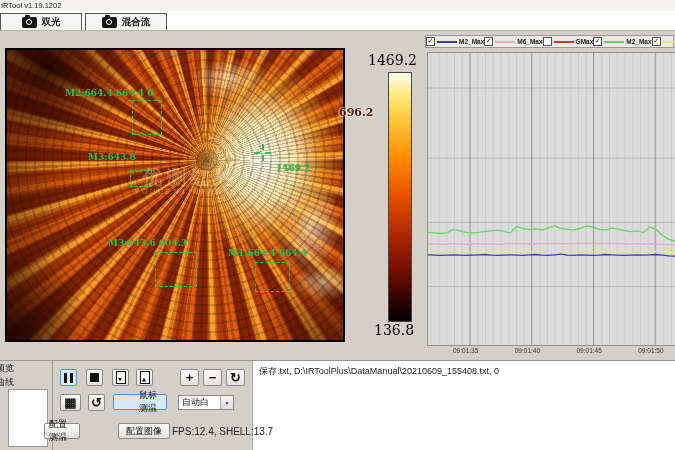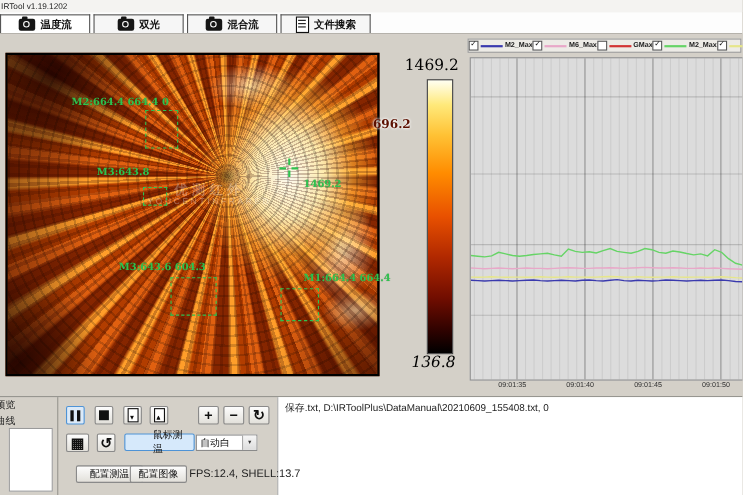--- a/index.html
+++ b/index.html
@@ -35,35 +35,35 @@
       radial-gradient(circle at 99% 99%, rgba(45,5,0,.6), rgba(45,5,0,0) 20%),
       linear-gradient(to right, rgba(40,5,0,.45), rgba(40,5,0,0) 22%),
       repeating-conic-gradient(from 8deg at 59.5% 38%, #b23d00 0deg 3deg, #ff9e2a 4deg 6deg, #862600 7deg 11deg, #e06010 12deg 15deg),
       #8a2e00;}
   .thermal::before{content:'';position:absolute;inset:0;
       background:repeating-radial-gradient(circle at 59.5% 38%, rgba(0,0,0,.17) 0 2px, rgba(0,0,0,0) 2px 9px);}
   .thermal::after{content:'';position:absolute;inset:0;
       background:repeating-conic-gradient(from 2deg at 59.5% 38%, rgba(60,10,0,.25) 0deg 1deg, rgba(0,0,0,0) 1deg 2.6deg);}
   .thermal-overlay{position:absolute;left:5px;top:48px;width:340px;height:294px;pointer-events:none;}
   .wm{position:absolute;left:38%;top:40%;text-align:center;color:rgba(255,255,255,.28);line-height:1.1;}
-  .wm .cjk{font-size:12px;font-weight:bold;letter-spacing:4px;}
+  .wm .cjk{font-size:20px;font-weight:bold;letter-spacing:4px;}
   .wm .latin{font-size:7.5px;letter-spacing:2.5px;color:rgba(255,255,255,.34);}
   .ann{position:absolute;color:#2fc24f;font-family:"DejaVu Serif",serif;font-size:9px;font-weight:bold;white-space:nowrap;text-shadow:0 0 1px rgba(0,60,0,.4);}
   .ann-rect{position:absolute;border:1px dashed #2fc24f;}
   .crosshair{position:absolute;width:17px;height:17px;}
   .crosshair::before{content:'';position:absolute;left:0;right:0;top:8px;border-top:2px dashed #2fc24f;}
   .crosshair::after{content:'';position:absolute;top:0;bottom:0;left:8px;border-left:2px dashed #2fc24f;}
   .edge-max{color:#5c1000;text-shadow:0 0 2px #fff,0 0 3px #fff;font-size:11px;}
 
   
   .cbar{position:absolute;left:388px;top:72px;width:22px;height:248px;border:1px solid #444;
         background:linear-gradient(to bottom,#fffff2 0%,#ffe97a 9%,#ffc235 20%,#ff8c00 34%,#e85000 50%,#b02800 65%,#700d00 80%,#2d0200 92%,#000 100%);}
   .cbar-max,.cbar-min{position:absolute;font-family:"DejaVu Serif",serif;font-size:14px;color:#000;}
   .cbar-max{left:368px;top:52px;}
-  .cbar-min{left:374px;top:322px;font-style:italic;}
+  .cbar-min{left:374px;top:322px;}
 
   
   .chartpanel{position:absolute;left:425px;top:35px;width:250px;height:323px;}
   .legend{position:absolute;left:0;top:0;width:249px;height:13px;border:1px solid #999;background:#edebe6;
           display:flex;align-items:center;justify-content:space-around;box-sizing:border-box;}
   .lg-item{display:flex;align-items:center;gap:2px;}
   .lg-box{width:7px;height:7px;background:#fff;border:1px solid #555;font-size:7px;line-height:6px;text-align:center;cursor:pointer;color:#111;}
   .lg-line{width:20px;height:2px;display:inline-block;}
   .lg-label{font-size:6.5px;font-weight:bold;color:#222;}
   .plot{position:absolute;left:2px;top:17px;width:247px;height:292px;background:#dcdcdc;border:1px solid #8f8f8f;box-sizing:content-box;}
@@ -96,55 +96,47 @@
   .fps{position:absolute;left:172px;top:426px;font-size:10px;color:#222;white-space:nowrap;}
   .logpanel{position:absolute;left:252px;top:0;width:423px;height:89px;background:#fff;border-left:1px solid #aaa;}
   .logtext{font-size:9px;color:#222;padding:4px 0 0 6px;white-space:nowrap;}
 </style>
 </head>
 <body>
 
 <div class="titlebar">IRTool v1.19.1202</div>
 
 <div class="tabbar" id="tabbar">
-    <div class="tab sel">
-      <span class="cam-icon"></span>
-      <span>温度流</span>
-    </div>
     <div class="tab">
       <span class="cam-icon"></span>
       <span>双光</span>
     </div>
     <div class="tab">
       <span class="cam-icon"></span>
       <span>混合流</span>
-    </div>
-    <div class="tab">
-      <span class="docpage-icon"></span>
-      <span>文件搜索</span>
     </div>
   </div>
 
 <div class="thermal"></div>
 
 <div class="thermal-overlay">
   <div class="wm">
     <div class="cjk">优测红外</div>
     <div class="latin">YOUCENTINFRARED</div>
   </div>
   <div id="annotations">
       <div class="ann" style="left: 60px; top: 40px;">M2:664.4 664.4 0</div>
       <div class="ann-rect" style="left: 127px; top: 52px; width: 28px; height: 33px;"></div>
       <div class="ann" style="left: 83px; top: 104px;">M3:643.8</div>
       <div class="ann-rect" style="left: 125px; top: 122px; width: 20px; height: 15px;"></div>
       <div class="ann" style="left: 271px; top: 115px;">1469.2</div>
       <div class="crosshair" style="left: 249px; top: 96px;"></div>
       <div class="ann" style="left: 103px; top: 190px;">M3:643.6 604.3</div>
       <div class="ann-rect" style="left: 150px; top: 204px; width: 40px; height: 33px;"></div>
-      <div class="ann" style="left: 223px; top: 200px; margin-left: 48px;">M1:664.4 664.4</div>
+      <div class="ann" style="left: 223px; top: 200px;">M1:664.4 664.4</div>
       <div class="ann-rect" style="left: 250px; top: 214px; width: 33px; height: 28px;"></div>
       <div class="ann edge-max" style="left: 334px; top: 58px;">696.2</div>
     </div>
 </div>
 
 <div class="cbar"></div>
 <div class="cbar-max">1469.2</div>
 <div class="cbar-min">136.8</div>
 
 <div class="chartpanel">
@@ -256,26 +248,26 @@
   <div class="tbtn" style="left:226px;top:8px;width:19px;">
       <span class="glyph-txt">↻</span>
     </div>
 
   <div class="tbtn" style="left:60px;top:33px;width:21px;">
       <span class="glyph-txt">▦</span>
     </div>
   <div class="tbtn" style="left:88px;top:33px;">
       <span class="glyph-txt">↺</span>
     </div>
-  <div class="wbtn blue" style="left:113px;top:33px;width:64px;padding-left:25px;">鼠标测温</div>
+  <div class="wbtn blue" style="left:113px;top:33px;width:54px;padding-left:25px;">鼠标测温</div>
   <div class="dropdown" style="left:178px;top:34px;">
     <span class="dd-label">自动白</span>
     <span class="dd-arrow">▼</span>
   </div>
 
-  <div class="wbtn" style="left:69px;top:62px;width:61px;">配置测温</div>
+  <div class="wbtn" style="left:44px;top:62px;width:36px;">配置测温</div>
   <div class="wbtn" style="left:118px;top:62px;width:52px;">配置图像</div>
 
   <div class="logpanel">
     <div class="logtext">保存.txt, D:\IRToolPlus\DataManual\20210609_155408.txt, 0</div>
   </div>
 </div>
 <div class="fps">FPS:12.4, SHELL:13.7</div>
 
 </body></html>

